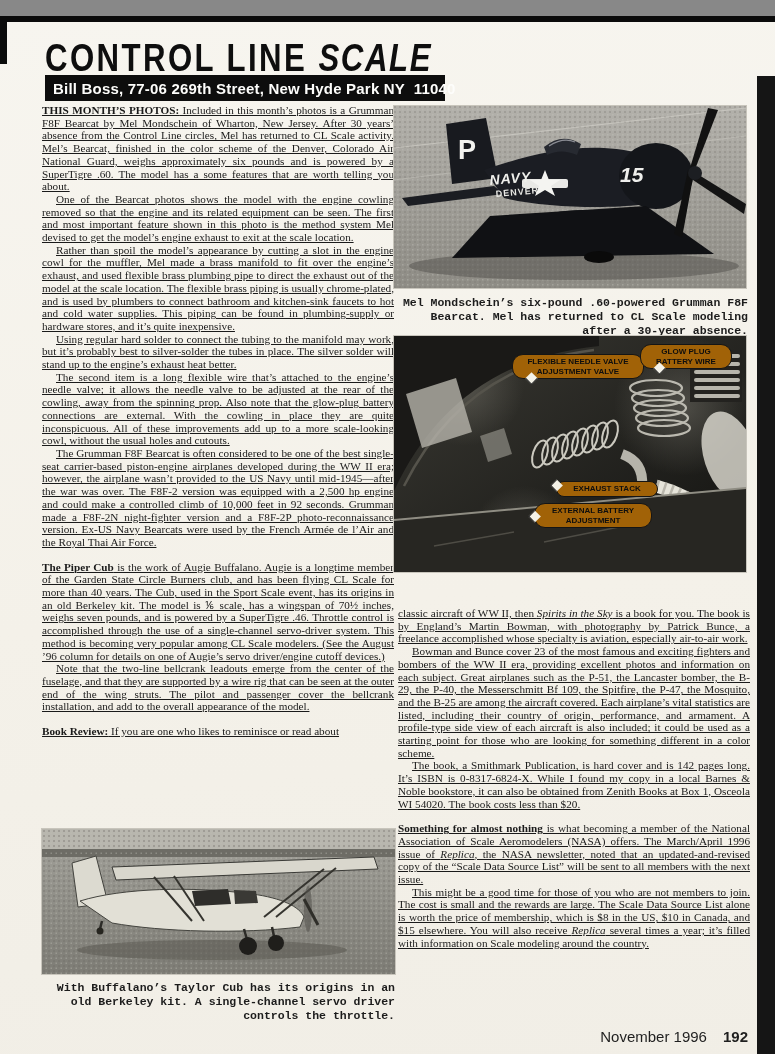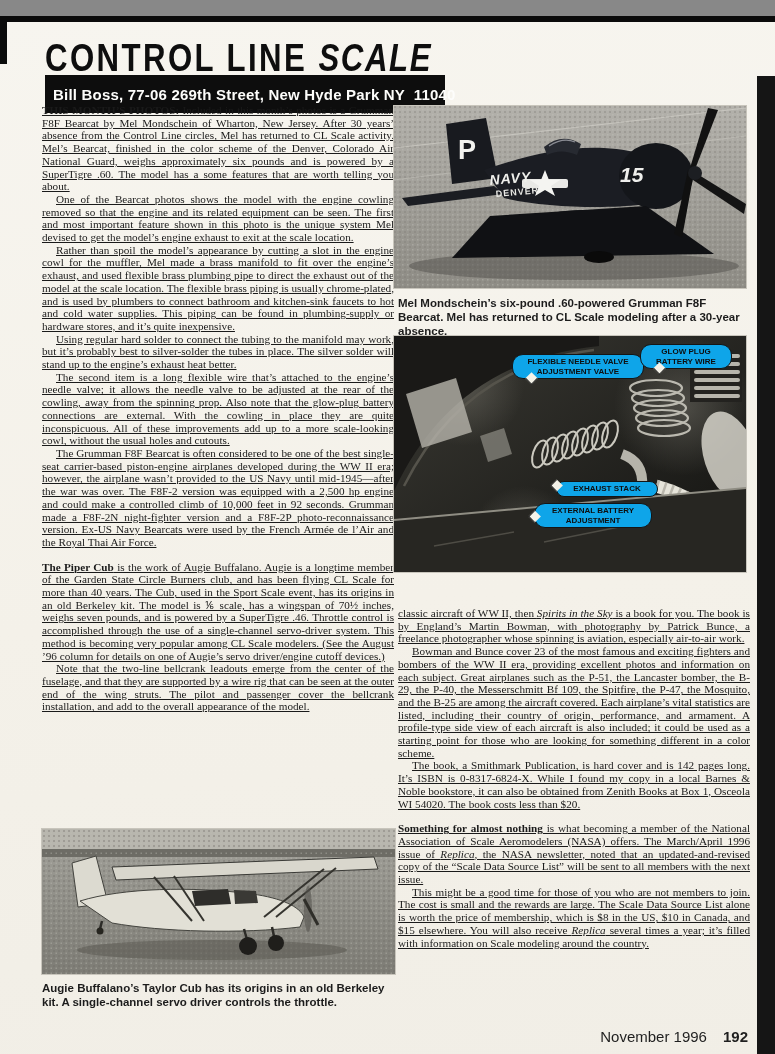--- a/index.html
+++ b/index.html
@@ -5,40 +5,40 @@
   html,body{margin:0;padding:0;background:#888;}
   .page{position:relative;width:775px;height:1054px;margin:16px auto;overflow:hidden;
         background:linear-gradient(175deg,#f7f5ef 0%,#f4f1e9 55%,#f1eee6 100%);
         font-family:"Liberation Serif",serif;color:#1a1a1a;}
   .scan-bar{position:absolute;background:#0b0b0b;}
   
   .title{position:absolute;left:45px;top:20px;white-space:nowrap;
          font-family:"Liberation Sans",sans-serif;font-weight:bold;font-size:39px;
          letter-spacing:3px;color:#0e0e0e;transform:scaleX(.8);transform-origin:0 50%;}
   .title .accent{font-style:italic;margin-left:14px;letter-spacing:2px;}
-  .byline-bar{position:absolute;left:45px;top:59px;width:400px;height:38px;background:#0d0d0d;
+  .byline-bar{position:absolute;left:45px;top:59px;width:400px;height:26px;background:#0d0d0d;
               display:flex;align-items:center;}
   .byline-bar span{font-family:"Liberation Sans",sans-serif;font-weight:bold;font-size:15px;
                    color:#fdfdfb;padding-left:8px;white-space:nowrap;letter-spacing:.2px;}
   
   .col{position:absolute;width:352px;font-size:11.2px;line-height:12.7px;text-align:justify;text-decoration:underline;}
   .col-left{left:42px;top:88px;}
   .col-right{left:398px;top:591px;}
   .p{margin:0;}
   .p.ind{text-indent:14px;}
   .p.gap{margin-top:12px;}
   .p .lead{font-weight:bold;}
   .p i{font-style:italic;}
   
-  .caption{position:absolute;font-family:Liberation Sans, sans-serif;font-weight:bold;
-           font-size:11.5px;line-height:14px;color:#1c1c1c;text-align:left;}
+  .caption{position:absolute;font-family:Liberation Mono, monospace;font-weight:bold;
+           font-size:11.5px;line-height:14px;color:#1c1c1c;text-align:right;}
   
   .photo{position:absolute;overflow:hidden;background:#9a9892;box-shadow:0 0 0 1px #c8c5bc;}
   .photo svg{display:block;}
-  .callout{position:absolute;background:#0ea5e9;border:1.5px solid #151515;border-radius:11px;
+  .callout{position:absolute;background:#a16207;border:1.5px solid #151515;border-radius:11px;
            font-family:"Liberation Sans",sans-serif;font-weight:bold;font-size:8px;
            line-height:9.5px;color:#0e0e0e;text-align:center;padding:2px 4px;}
   .callout:after{content:"";position:absolute;left:14px;bottom:-5px;width:8px;height:8px;
            background:#f4f2e8;border-right:1.5px solid #151515;border-bottom:1.5px solid #151515;
            transform:rotate(45deg);}
   .callout.tail-left:after{left:-5px;bottom:6px;transform:rotate(135deg);}
   
   .footer{position:absolute;left:398px;top:1012px;width:350px;text-align:right;
           font-family:"Liberation Sans",sans-serif;font-size:15px;color:#1f1f1f;}
   .footer .pagenum{font-weight:bold;margin-left:16px;}
@@ -55,27 +55,28 @@
 
   <div class="title">
     <span>CONTROL LINE</span><span class="accent">SCALE</span>
   </div>
   <div class="byline-bar">
     <span>Bill Boss, 77-06 269th Street, New Hyde Park NY&nbsp;&nbsp;11040</span>
   </div>
 
   <div class="col col-left">
     <p class="p"><b class="lead">THIS MONTH’S PHOTOS:</b><span> Included in this month’s photos is a Grumman F8F Bearcat by Mel Mondschein of Wharton, New Jersey. After 30 years’ absence from the Control Line circles, Mel has returned to CL Scale activity. Mel’s Bearcat, finished in the color scheme of the Denver, Colorado Air National Guard, weighs approximately six pounds and is powered by a SuperTigre .60. The model has a some features that are worth telling you about.</span></p>
-    <p class="p ind"><span>One of the Bearcat photos shows the model with the engine cowling removed so that the engine and its related equipment can be seen. The first and most important feature shown in this photo is the unique system Mel devised to get the model’s engine exhaust to exit at the scale location.</span></p>
+    <p class="p ind"><span>One of the Bearcat photos shows the model with the engine cowling removed so that the engine and its related equipment can be seen. The first and most important feature shown in this photo is the method system Mel devised to get the model’s engine exhaust to exit at the scale location.</span></p>
     <p class="p ind"><span>Rather than spoil the model’s appearance by cutting a slot in the engine cowl for the muffler, Mel made a brass manifold to fit over the engine’s exhaust, and used flexible brass plumbing pipe to direct the exhaust out of the model at the scale location. The flexible brass piping is usually chrome-plated, and is used by plumbers to connect bathroom and kitchen-sink faucets to hot and cold water supplies. This piping can be found in plumbing-supply or hardware stores, and it’s quite inexpensive.</span></p>
     <p class="p ind"><span>Using regular hard solder to connect the tubing to the manifold may work, but it’s probably best to silver-solder the tubes in place. The silver solder will stand up to the engine’s exhaust heat better.</span></p>
     <p class="p ind"><span>The second item is a long flexible wire that’s attached to the engine’s needle valve; it allows the needle valve to be adjusted at the rear of the cowling, away from the spinning prop. Also note that the glow-plug battery connections are external. With the cowling in place they are quite inconspicuous. All of these improvements add up to a more scale-looking cowl, without the usual holes and cutouts.</span></p>
     <p class="p ind"><span>The Grumman F8F Bearcat is often considered to be one of the best single-seat carrier-based piston-engine airplanes developed during the WW II era; however, the airplane wasn’t provided to the US Navy until mid-1945—after the war was over. The F8F-2 version was equipped with a 2,500 hp engine and could make a controlled climb of 10,000 feet in 92 seconds. Grumman made a F8F-2N night-fighter version and a F8F-2P photo-reconnaissance version. Ex-US Navy Bearcats were used by the French Armée de l’Air and the Royal Thai Air Force.</span></p>
     <p class="p gap"><b class="lead">The Piper Cub</b><span> is the work of Augie Buffalano. Augie is a longtime member of the Garden State Circle Burners club, and has been flying CL Scale for more than 40 years. The Cub, used in the Sport Scale event, has its origins in an old Berkeley kit. The model is ⅙ scale, has a wingspan of 70½ inches, weighs seven pounds, and is powered by a SuperTigre .46. Throttle control is accomplished through the use of a single-channel servo-driver system. This method is becoming very popular among CL Scale modelers. (See the August ’96 column for details on one of Augie’s servo driver/engine cutoff devices.)</span></p>
     <p class="p ind"><span>Note that the two-line bellcrank leadouts emerge from the center of the fuselage, and that they are supported by a wire rig that can be seen at the outer end of the wing struts. The pilot and passenger cover the bellcrank installation, and add to the overall appearance of the model.</span></p>
+    <p class="p gap"><b class="lead">Book Review:</b><span> If you are one who likes to reminisce or read about</span></p>
   </div>
 
   <div class="photo" style="left:394px;top:90px;width:352px;height:182px;">
     <svg width="352" height="182" viewBox="0 0 352 182">
       <defs>
         <linearGradient id="asph" x1="0" y1="0" x2="0" y2="1">
           <stop offset="0" stop-color="#b3b1ab"></stop>
             <stop offset="1" stop-color="#8e8c85"></stop>
         </linearGradient>
         <pattern id="noise1" width="5" height="5" patternUnits="userSpaceOnUse">
@@ -166,21 +167,21 @@
       <path d="M0 184 L352 152" stroke="#8f8d83" stroke-width="2"></path>
       <path d="M40 210 L120 196 M150 206 L230 190" stroke="#4e4c45" stroke-width="1.5"></path>
     </svg>
     <div class="callout" style="left:118px;top:18px;width:122px;">FLEXIBLE NEEDLE VALVE ADJUSTMENT VALVE</div>
     <div class="callout" style="left:246px;top:8px;width:82px;">GLOW PLUG BATTERY WIRE</div>
     <div class="callout tail-left" style="left:162px;top:145px;width:92px;">EXHAUST STACK</div>
     <div class="callout tail-left" style="left:140px;top:167px;width:108px;">EXTERNAL BATTERY ADJUSTMENT</div>
   </div>
 
   <div class="col col-right">
-    <p class="p"><span>classic aircraft of WW II, then </span><i>Spirits in the Sky</i><span> is a book for you. The book is by England’s Martin Bowman, with photography by Patrick Bunce, a freelance photographer whose spinning is aviation, especially air-to-air work.</span></p>
+    <p class="p"><span>classic aircraft of WW II, then </span><i>Spirits in the Sky</i><span> is a book for you. The book is by England’s Martin Bowman, with photography by Patrick Bunce, a freelance accomplished whose specialty is aviation, especially air-to-air work.</span></p>
     <p class="p ind"><span>Bowman and Bunce cover 23 of the most famous and exciting fighters and bombers of the WW II era, providing excellent photos and information on each subject. Great airplanes such as the P-51, the Lancaster bomber, the B-29, the P-40, the Messerschmitt Bf 109, the Spitfire, the P-47, the Mosquito, and the B-25 are among the aircraft covered. Each airplane’s vital statistics are listed, including their country of origin, performance, and armament. A profile-type side view of each aircraft is also included; it could be used as a starting point for those who are looking for something different in a color scheme.</span></p>
     <p class="p ind"><span>The book, a Smithmark Publication, is hard cover and is 142 pages long. It’s ISBN is 0-8317-6824-X. While I found my copy in a local Barnes &amp; Noble bookstore, it can also be obtained from Zenith Books at Box 1, Osceola WI 54020. The book costs less than $20.</span></p>
     <p class="p gap"><b class="lead">Something for almost nothing</b><span> is what becoming a member of the National Association of Scale Aeromodelers (NASA) offers. The March/April 1996 issue of </span><i>Replica</i><span>, the NASA newsletter, noted that an updated-and-revised copy of the “Scale Data Source List” will be sent to all members with the next issue.</span></p>
     <p class="p ind"><span>This might be a good time for those of you who are not members to join. The cost is small and the rewards are large. The Scale Data Source List alone is worth the price of membership, which is $8 in the US, $10 in Canada, and $15 elsewhere. You will also receive </span><i>Replica</i><span> several times a year; it’s filled with information on Scale modeling around the country.</span></p>
   </div>
 
   <div class="photo" style="left:42px;top:813px;width:353px;height:145px;">
     <svg width="353" height="145" viewBox="0 0 353 145">
       <defs>
         <linearGradient id="grass" x1="0" y1="0" x2="0" y2="1">
@@ -204,19 +205,19 @@
       <polygon points="192,61 214,62 216,74 193,75" fill="#3a3935"></polygon>
       <path d="M150 92 L112 48 M162 92 L132 47 M222 88 L282 40 M234 88 L294 39" stroke="#35342f" stroke-width="2"></path>
       <path d="M202 100 L206 114 M230 98 L233 112 M60 92 L58 100" stroke="#2c2b27" stroke-width="2.5"></path>
       <circle cx="206" cy="117" r="9" fill="#1f1e1b"></circle>
       <circle cx="234" cy="114" r="8" fill="#1f1e1b"></circle>
       <circle cx="58" cy="102" r="3.5" fill="#26251f"></circle>
       <ellipse cx="266" cy="80" rx="4" ry="23" fill="#55544e" opacity=".6"></ellipse>
       <path d="M262 70 L276 96" stroke="#2f2e29" stroke-width="3"></path>
     </svg>
   </div>
-  <div class="caption" style="left:42px;top:965px;width:353px;">Augie Buffalano’s Taylor Cub has its origins in an old Berkeley kit. A single-channel servo driver controls the throttle.</div>
+  <div class="caption" style="left:42px;top:965px;width:353px;">With Buffalano’s Taylor Cub has its origins in an old Berkeley kit. A single-channel servo driver controls the throttle.</div>
 
   <div class="footer">
     <span>November 1996</span><span class="pagenum">192</span>
   </div>
 
 </div>
 
 </body></html>

